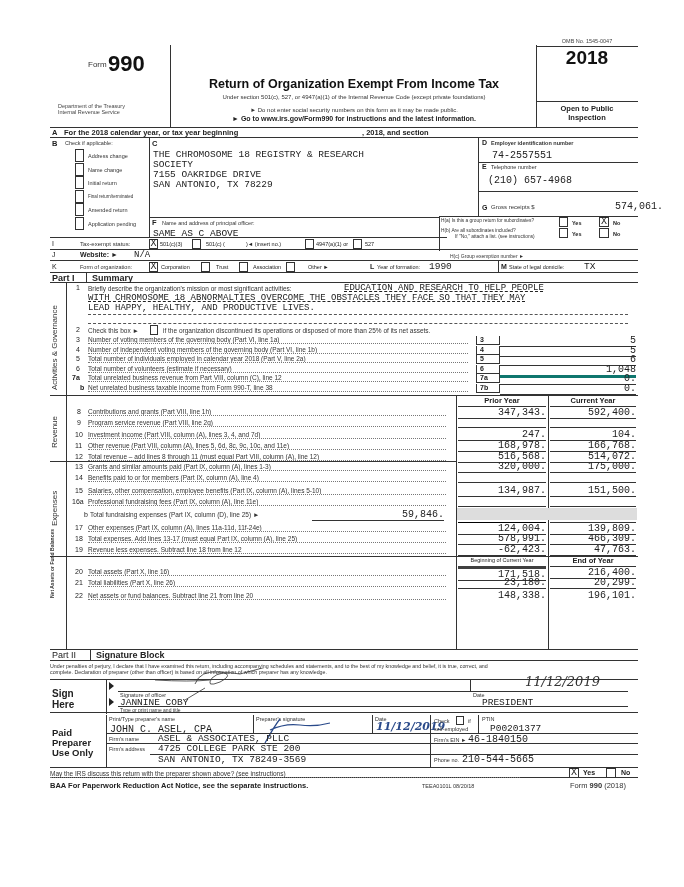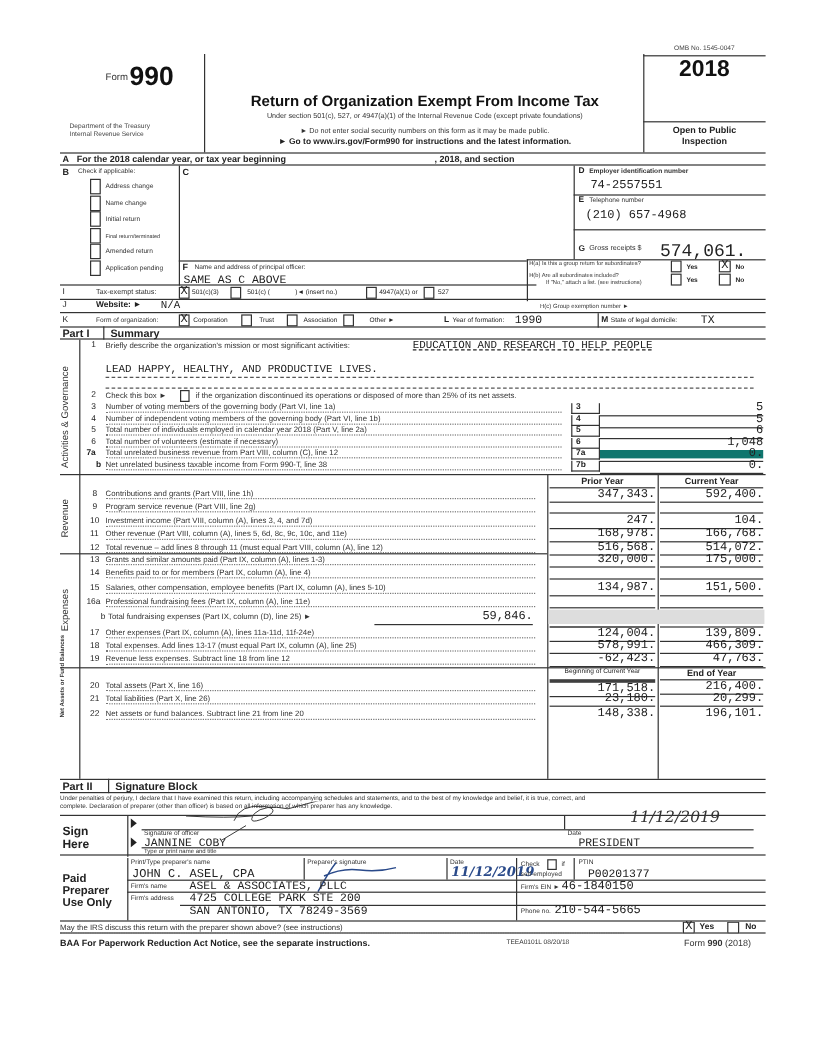--- a/index.html
+++ b/index.html
@@ -76,38 +76,44 @@
           <span class="abs tiny" style="left:13px;top:4px;color:#333;white-space:nowrap">Amended return</span>
         </div>
       <div style="height:13.5px;position:relative">
           <span class="cb" style="width:9px;height:13px;position:absolute;left:0;top:0"></span>
           <span class="abs tiny" style="left:13px;top:4px;color:#333;white-space:nowrap">Application pending</span>
         </div>
     </div>
 
     <div class="abs" style="left:99px;top:0;height:100px;border-left:1px solid #333"></div>
     <div class="abs" style="left:102px;top:1px;font-size:7.5px;font-weight:bold">C</div>
+    <div class="abs mono" style="left:103px;top:12px;font-size:9.5px;line-height:10px;color:#222">
+      <div>THE CHROMOSOME 18 REGISTRY &amp; RESEARCH</div>
+      <div>SOCIETY</div>
+      <div>7155 OAKRIDGE DRIVE</div>
+      <div>SAN ANTONIO, TX 78229</div>
+    </div>
 
     <div class="abs" style="left:99px;width:290px;top:79px;border-top:1px solid #333"></div>
     <div class="abs" style="left:102px;top:80px;font-size:7.5px;font-weight:bold">F</div>
     <div class="abs tiny" style="left:112px;top:82px;color:#333">Name and address of principal officer:</div>
     <div class="abs mono" style="left:103px;top:90px;font-size:9.5px;color:#222">SAME AS C ABOVE</div>
 
     <div class="abs" style="left:428px;top:0;height:78px;border-left:1px solid #333"></div>
     <div class="abs" style="left:432px;top:1px;font-size:7px;font-weight:bold">D</div>
     <div class="abs tiny" style="left:441px;top:2px;font-weight:bold;color:#333">Employer identification number</div>
     <div class="abs mono" style="left:442px;top:12px;font-size:10px">74-2557551</div>
     <div class="abs" style="left:428px;width:160px;top:24px;border-top:1px solid #333"></div>
     <div class="abs" style="left:432px;top:25px;font-size:7px;font-weight:bold">E</div>
     <div class="abs tiny" style="left:441px;top:26px;color:#333">Telephone number</div>
     <div class="abs mono" style="left:438px;top:37px;font-size:10px">(210) 657-4968</div>
     <div class="abs" style="left:428px;width:160px;top:53px;border-top:1px solid #333"></div>
     <div class="abs" style="left:432px;top:66px;font-size:7px;font-weight:bold">G</div>
     <div class="abs" style="left:441px;top:66px;font-size:6px;color:#333">Gross receipts $</div>
-    <div class="abs mono" style="left:500px;width:86px;top:63px;font-size:15px;">574,061.</div>
+    <div class="abs mono" style="left:527px;width:86px;top:63px;font-size:10px;text-align:right">574,061.</div>
 
     <div class="abs" style="left:389px;top:78px;height:35px;border-left:1px solid #333"></div>
     <div class="abs" style="left:389px;width:199px;top:78px;border-top:1px solid #333"></div>
     <div class="abs" style="left:391px;top:80px;font-size:4.8px;color:#333;white-space:nowrap"><span>H(a)</span> <span>Is this a group return for subordinates?</span></div>
     <span class="cb abs" style="left:509px;top:79px;width:9px;height:10px"></span>
     <span class="abs" style="left:522px;top:82px;font-size:5.5px;font-weight:bold">Yes</span>
     <span class="cb abs" style="left:549px;top:79px;width:10px;height:10px;font-size:10px">X</span>
     <span class="abs" style="left:563px;top:82px;font-size:5.5px;font-weight:bold">No</span>
     <div class="abs" style="left:391px;top:90px;font-size:4.8px;color:#333;white-space:nowrap;line-height:5.5px"><span>H(b)</span> <span>Are all subordinates included?</span><br><span style="padding-left:14px">If "No," attach a list. (see instructions)</span></div>
     <span class="cb abs" style="left:509px;top:90px;width:9px;height:10px"></span>
@@ -163,20 +169,21 @@
     <span class="abs" style="left:42px;top:0;font-size:9px;font-weight:bold">Summary</span>
   </div>
 
   <div class="abs" style="left:-8px;width:588px;top:228px;height:366px">
     <div class="abs" style="left:16px;top:0;height:366px;border-left:1px solid #333"></div>
 
     <div class="side" style="top:20px;height:90px">Activities &amp; Governance</div>
     <div class="abs" style="left:26px;top:1px;font-size:7px">1</div>
     <div class="abs lbl" style="left:38px;top:2px">Briefly describe the organization's mission or most significant activities:</div>
     <div class="abs mono" style="left:294px;top:0;font-size:9px;text-decoration:underline dashed">EDUCATION AND RESEARCH TO HELP PEOPLE</div>
+    <div class="abs mono" style="left:38px;top:10px;font-size:9px;text-decoration:underline dashed;white-space:nowrap">WITH CHROMOSOME 18 ABNORMALTIES OVERCOME THE OBSTACLES THEY FACE SO THAT THEY MAY</div>
     <div class="abs mono" style="left:38px;top:20px;font-size:9px;white-space:nowrap">LEAD HAPPY, HEALTHY, AND PRODUCTIVE LIVES.</div>
     <div class="abs" style="left:38px;width:540px;top:31px;border-top:1px dashed #555"></div>
     <div class="abs" style="left:38px;width:540px;top:40px;border-top:1px dashed #555"></div>
 
     <div class="abs" style="left:26px;top:43px;font-size:7px">2</div>
     <div class="abs lbl" style="left:38px;top:44px">Check this box ►</div>
     <span class="cb abs" style="left:100px;top:42px;width:8px;height:10px"></span>
     <div class="abs lbl" style="left:113px;top:44px">if the organization discontinued its operations or disposed of more than 25% of its net assets.</div>
 
     <div class="abs" style="left:0;top:53px;width:588px;height:60px">
@@ -195,21 +202,21 @@
       <div class="row" style="top:19px;height:8.5px">
         <span class="abs" style="left:26px;top:0;font-size:7px">5</span>
         <span class="abs lbl dots" style="left:38px;top:0;width:380px;overflow:hidden">Total number of individuals employed in calendar year 2018 (Part V, line 2a)</span>
         <span class="abs" style="left:426px;top:0;width:24px;height:9px;border:1px solid #333;border-width:0 1px 1px 1px;font-size:7px;font-weight:bold;padding-left:3px">5</span>
         <span class="abs val" style="left:450px;width:136px;top:-1px;border-bottom:1px solid #333">6</span>
       </div>
       <div class="row" style="top:28.5px;height:8.5px">
         <span class="abs" style="left:26px;top:0;font-size:7px">6</span>
         <span class="abs lbl dots" style="left:38px;top:0;width:380px;overflow:hidden">Total number of volunteers (estimate if necessary)</span>
         <span class="abs" style="left:426px;top:0;width:24px;height:9px;border:1px solid #333;border-width:0 1px 1px 1px;font-size:7px;font-weight:bold;padding-left:3px">6</span>
-        <span class="abs val" style="left:450px;width:136px;top:-1px;border-bottom:7px solid #0f766e">1,048</span>
+        <span class="abs val" style="left:450px;width:136px;top:-1px;border-bottom:3px solid #0f766e">1,048</span>
       </div>
       <div class="row" style="top:38px;height:8.5px">
         <span class="abs" style="left:22px;top:0;font-size:7px;font-weight:bold">7a</span>
         <span class="abs lbl dots" style="left:38px;top:0;width:380px;overflow:hidden">Total unrelated business revenue from Part VIII, column (C), line 12</span>
         <span class="abs" style="left:426px;top:0;width:24px;height:9px;border:1px solid #333;border-width:0 1px 1px 1px;font-size:7px;font-weight:bold;padding-left:3px">7a</span>
         <span class="abs val" style="left:450px;width:136px;top:-1px;border-bottom:1px solid #333">0.</span>
       </div>
       <div class="row" style="top:47.5px;height:8.5px">
         <span class="abs" style="left:30px;top:0;font-size:7px;font-weight:bold">b</span>
         <span class="abs lbl dots" style="left:38px;top:0;width:380px;overflow:hidden">Net unrelated business taxable income from Form 990-T, line 38</span>
@@ -333,21 +340,21 @@
       <div class="row" style="top:23px;height:10px">
         <span class="abs" style="left:25px;top:3px;font-size:7px">22</span>
         <span class="abs lbl dots" style="left:38px;top:3px;width:358px;overflow:hidden">Net assets or fund balances. Subtract line 21 from line 20</span>
         <span class="abs val" style="left:408px;width:88px;top:1px">148,338.</span>
         <span class="abs val" style="left:500px;width:86px;top:1px">196,101.</span>
       </div>
     </div>
   </div>
 
   <div class="abs" style="left:-8px;width:588px;top:594px;height:12px;border-top:1.5px solid #333;border-bottom:1px solid #333">
-    <span class="abs" style="left:2px;top:0;font-size:9px;font-weight:bold">Part II</span>
+    <span class="abs" style="left:2px;top:0;font-size:9px;font-weight:normal">Part II</span>
     <span class="abs" style="left:40px;top:-1px;height:12px;border-left:1px solid #333"></span>
     <span class="abs" style="left:46px;top:0;font-size:9px;font-weight:bold">Signature Block</span>
   </div>
 
   <div class="abs" style="left:-8px;width:588px;top:608px;font-size:5.3px;color:#333;line-height:6px">
     <div>Under penalties of perjury, I declare that I have examined this return, including accompanying schedules and statements, and to the best of my knowledge and belief, it is true, correct, and</div>
     <div>complete. Declaration of preparer (other than officer) is based on all information of which preparer has any knowledge.</div>
   </div>
 
   <div class="abs" style="left:-8px;width:588px;top:624px;height:34px;border-top:1px solid #333;border-bottom:1.5px solid #333">

